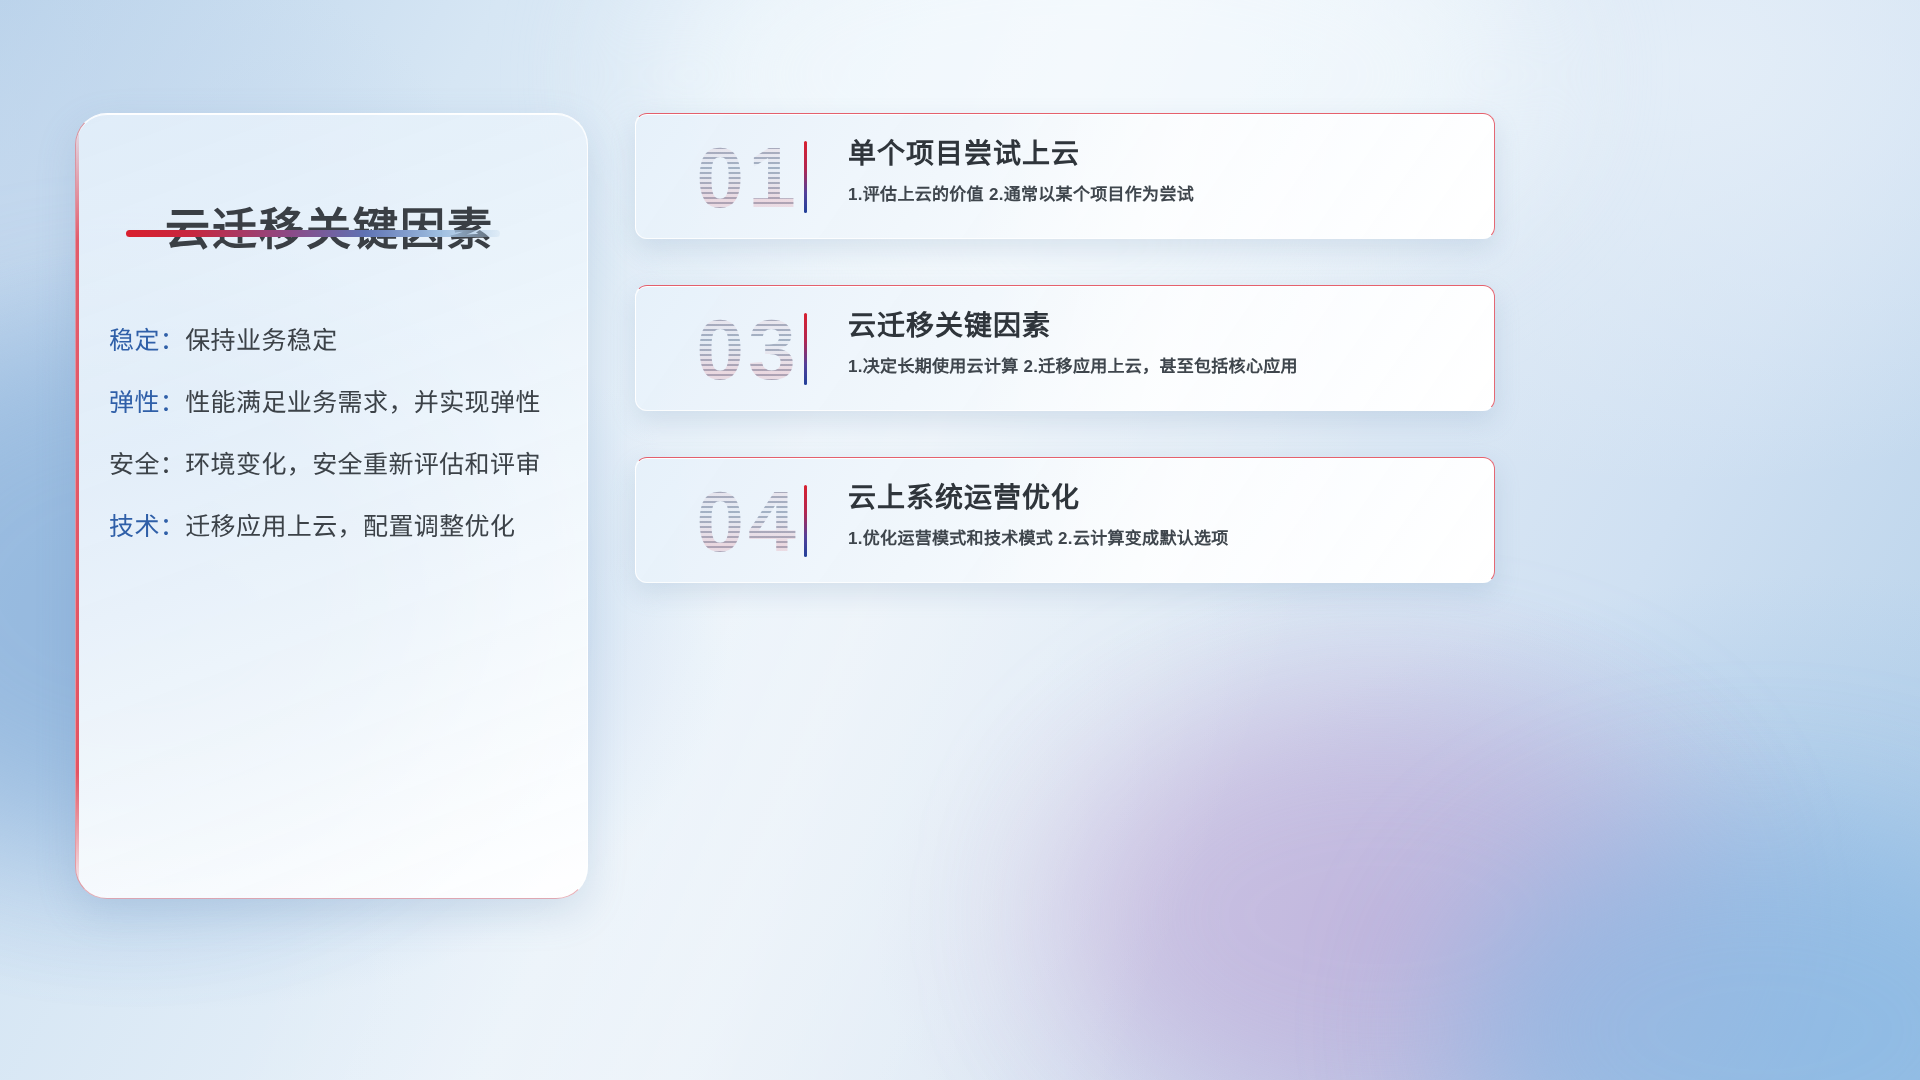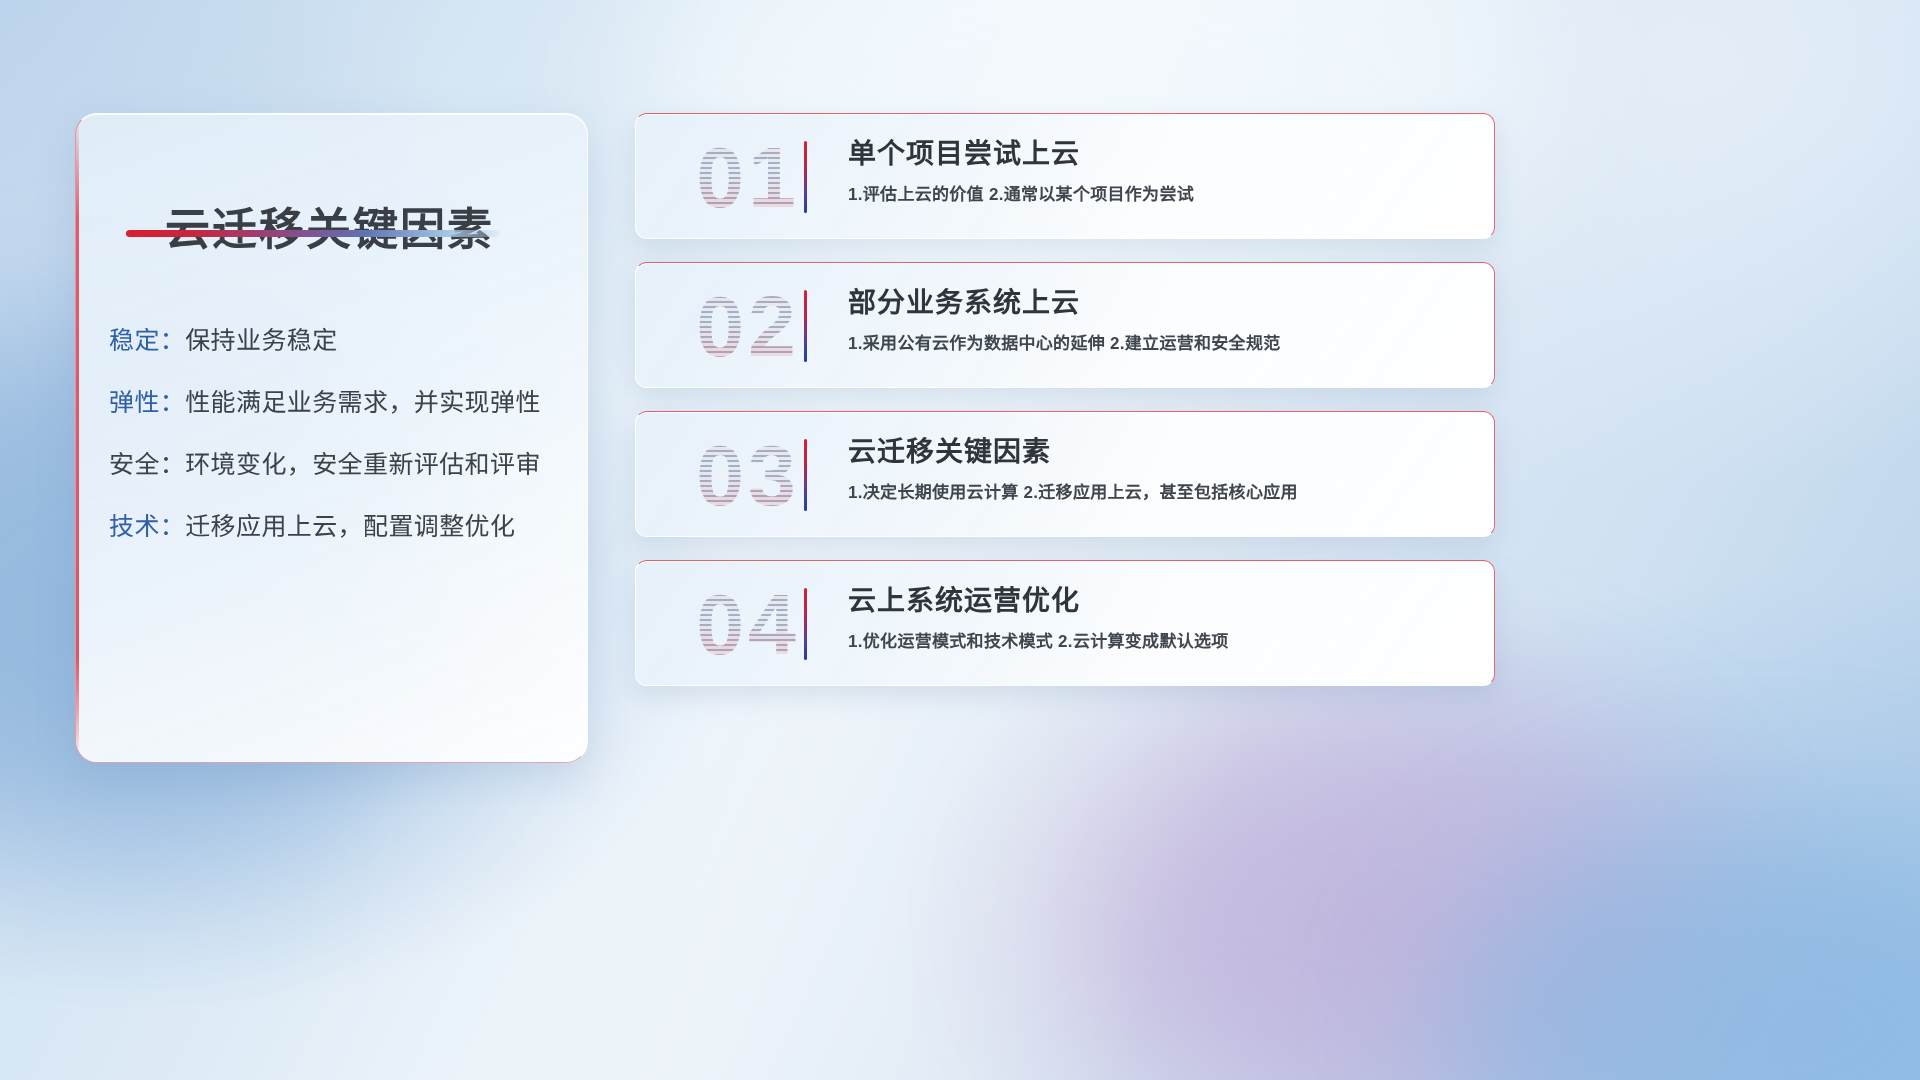--- a/index.html
+++ b/index.html
@@ -55,22 +55,22 @@
     inset: 0;
     z-index: 3;
   }
 
   
   .left-panel {
     position: absolute;
     left: 75px;
     top: 113px;
     width: 513px;
-    height: 650px;
-    border-radius: 22px;
+    height: 786px;
+    border-radius: 32px;
     box-sizing: border-box;
     background: linear-gradient(160deg, rgba(226,238,249,0.92) 0%, rgba(237,245,252,0.88) 36%, rgba(249,252,254,0.90) 72%, rgba(255,255,255,0.93) 100%);
     border: 1.6px solid rgba(255,255,255,0.92);
     border-left: 1.6px solid rgba(210,76,90,0.55);
     border-bottom: 1.6px solid rgba(210,76,90,0.45);
     box-shadow: 0 14px 38px rgba(110,145,185,0.22), inset 0 1px 0 rgba(255,255,255,0.9);
     overflow: hidden;
   }
   .left-panel::before {
     content: "";
@@ -119,21 +119,21 @@
   
   .cards {
     position: absolute;
     left: 635px;
     top: 113px;
   }
   .step-card {
     position: relative;
     width: 860px;
     height: 126px;
-    margin-bottom: 23px;
+    margin-bottom: 46px;
     box-sizing: border-box;
     border-radius: 12px;
     background: linear-gradient(125deg, rgba(230,240,250,0.96) 0%, rgba(241,247,252,0.97) 38%, rgba(251,253,255,0.98) 72%, #ffffff 100%);
     border: 1px solid rgba(255,255,255,0.85);
     border-top: 1.6px solid rgba(226,70,84,0.85);
     border-right: 1.6px solid rgba(226,70,84,0.80);
     box-shadow: 0 10px 26px rgba(108,143,182,0.20), inset 0 1px 0 rgba(255,255,255,0.95);
     overflow: hidden;
   }
   .step-card::before {
@@ -264,29 +264,20 @@
       <article class="step-card">
         <div class="step-num">01</div>
         <div class="step-num-tint">01</div>
         <div class="step-bar"></div>
         <div class="step-body">
           <div class="step-title">单个项目尝试上云</div>
           <div class="step-desc">1.评估上云的价值   2.通常以某个项目作为尝试</div>
         </div>
       </article>
 
-      <article class="step-card">
-        <div class="step-num">02</div>
-        <div class="step-num-tint">02</div>
-        <div class="step-bar"></div>
-        <div class="step-body">
-          <div class="step-title">部分业务系统上云</div>
-          <div class="step-desc">1.采用公有云作为数据中心的延伸   2.建立运营和安全规范</div>
-        </div>
-      </article>
 
       <article class="step-card">
         <div class="step-num">03</div>
         <div class="step-num-tint">03</div>
         <div class="step-bar"></div>
         <div class="step-body">
           <div class="step-title">云迁移关键因素</div>
           <div class="step-desc">1.决定长期使用云计算   2.迁移应用上云，甚至包括核心应用</div>
         </div>
       </article>

